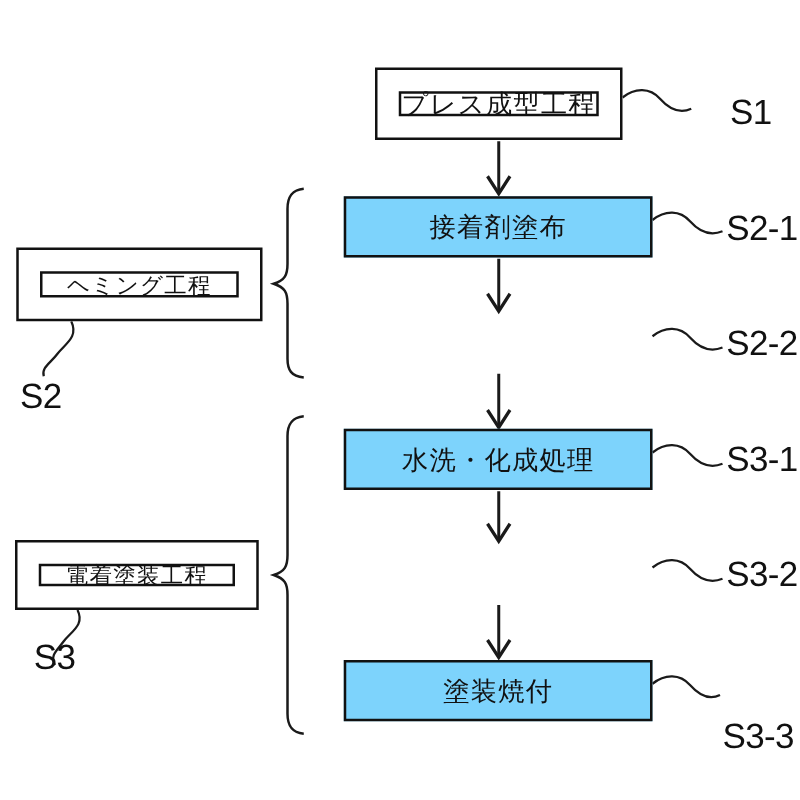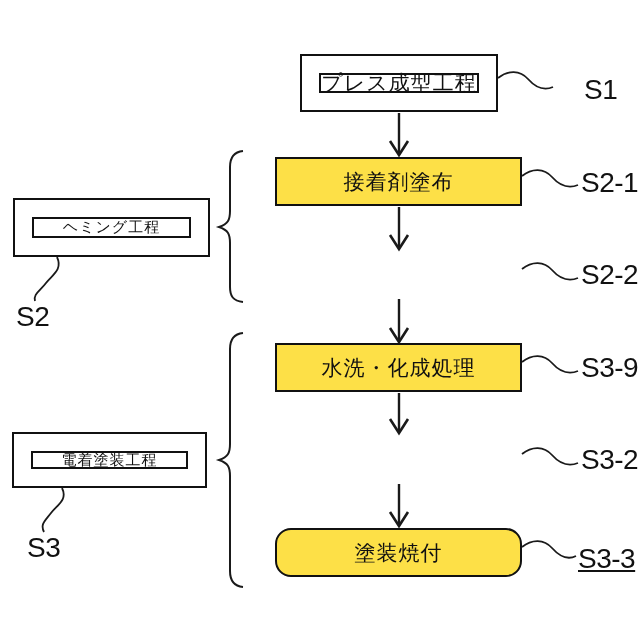--- a/index.html
+++ b/index.html
@@ -9,46 +9,46 @@
     overflow:hidden;
   }
   svg.lines{position:absolute;left:0;top:0;width:640px;height:640px;}
   svg.lines path, svg.lines line, svg.lines polyline{stroke:#1a1a1a;fill:none;}
 
   
   .dbox{position:absolute;border:2px solid #111;background:#fff;padding:17px;box-sizing:border-box;}
   .dbox .inner{border:2px solid #111;width:100%;height:100%;box-sizing:border-box;
     display:flex;align-items:center;justify-content:center;}
   
-  .sbox{position:absolute;border:2px solid #111;background:#fde047;box-sizing:border-box;
+  .sbox{position:absolute;border:2px solid #111;background:#7dd3fc;box-sizing:border-box;
     display:flex;align-items:center;justify-content:center;width:247px;}
 
   .boxlabel{font-size:21px;letter-spacing:1px;white-space:nowrap;}
-  .boxlabel.small{font-size:15px;}
+  .boxlabel.small{font-size:18px;}
 
   .step{position:absolute;font-size:28px;letter-spacing:-0.5px;white-space:nowrap;line-height:1;}
 
   .b-s1{left:300px;top:54px;width:198px;height:58px;}
   .b-hem{left:13px;top:198px;width:197px;height:59px;}
   .b-eco{left:12px;top:432px;width:195px;height:56px;}
 
   .f-1{left:275px;top:157px;height:49px;}
   .f-2{left:275px;top:250px;height:48px;}
   .f-3{left:275px;top:343px;height:49px;text-align:right;}
   .f-4{left:275px;top:435px;height:48px;}
-  .f-5{left:275px;top:528px;height:49px;border-radius:16px;}
+  .f-5{left:275px;top:528px;height:49px;}
 
   .lbl-s1{left:556px;top:76px;margin-left:28px;}
   .lbl-s21{left:581px;top:169px;}
   .lbl-s22{left:581px;top:261px;}
   .lbl-s31{left:581px;top:354px;}
   .lbl-s32{left:581px;top:446px;}
-  .lbl-s33{left:578px;top:545px;text-decoration:underline;}
+  .lbl-s33{left:578px;top:575px;}
   .lbl-s2{left:16px;top:303px;}
-  .lbl-s3{left:27px;top:534px;}
+  .lbl-s3{left:27px;top:512px;}
 </style>
 </head>
 <body>
 
 <div class="stage">
 
   <svg class="lines" viewBox="0 0 640 640">
 
     <g>
       <line x1="399" y1="113" x2="399" y2="153" stroke-width="2.4"></line>
@@ -108,19 +108,19 @@
   </div>
   <div class="dbox b-eco">
     <div class="inner">
       <span class="boxlabel small">電着塗装工程</span>
     </div>
   </div>
 
   <div class="step lbl-s1">S1</div>
   <div class="step lbl-s21">S2-1</div>
   <div class="step lbl-s22">S2-2</div>
-  <div class="step lbl-s31">S3-9</div>
+  <div class="step lbl-s31">S3-1</div>
   <div class="step lbl-s32">S3-2</div>
   <div class="step lbl-s33">S3-3</div>
   <div class="step lbl-s2">S2</div>
   <div class="step lbl-s3">S3</div>
 
 </div>
 
 </body></html>

